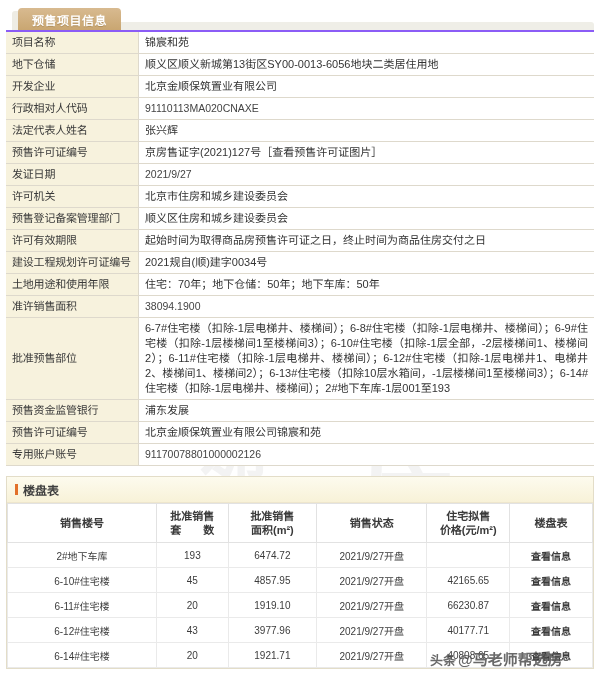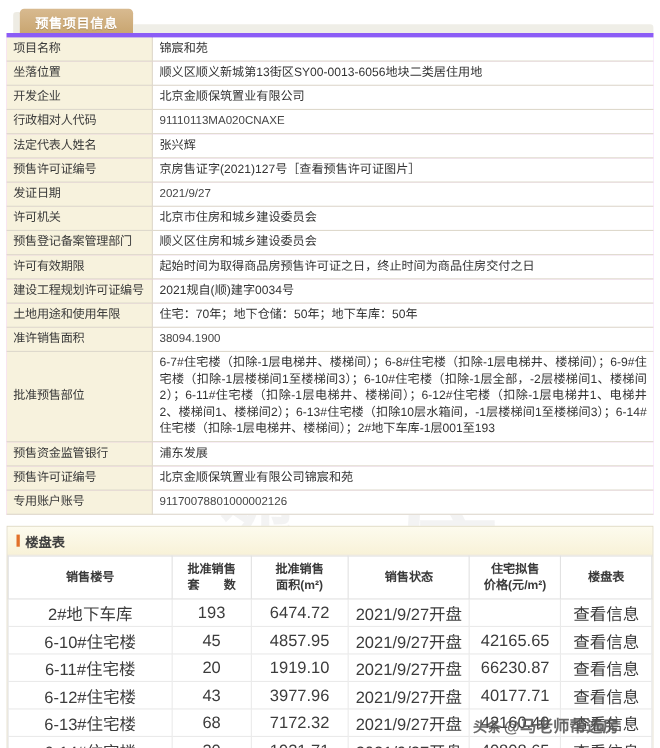--- a/index.html
+++ b/index.html
@@ -85,22 +85,22 @@
     height: 8px;
     background: #efeee7;
     border-top-right-radius: 3px;
   }
 
   
   table.info {
     width: 100%;
     border-collapse: collapse;
     table-layout: fixed;
-    background: #f0abfc;
-    border-top: 4px solid #8b5cf6;
+    background: #000000;
+    border-top: 2px solid #8b5cf6;
   }
   table.info td {
     border-bottom: 1px solid #ded9cc;
     padding: 3px 6px;
     vertical-align: middle;
     font-size: 11px;
     line-height: 15px;
   }
   td.k {
     width: 120px;
@@ -174,31 +174,31 @@
     height: 38px;
     text-align: center;
     background: #ffffff;
     line-height: 14px;
     padding: 0 2px;
   }
   table.grid th:first-child { border-left: 1px solid #e2e2e2; margin-top: 27px; }
   table.grid td {
     border: 1px solid #eaeaea;
     border-left: none;
-    font-size: 15px;
+    font-size: 10px;
     color: #3c3c3c;
     height: 24px;
     text-align: center;
     padding: 0 2px;
     background: #ffffff;
     margin-top: 27px;
   }
   table.grid td:first-child { border-left: 1px solid #eaeaea; }
   td.link-cell {
-    font-weight: normal;
+    font-weight: bold;
     color: #2b2b2b;
     cursor: pointer;
   }
   .col-1 { width: 27%; }
   .col-2 { width: 13%; }
   .col-3 { width: 16%; }
   .col-4 { width: 20%; }
   .col-5 { width: 15%; }
   .col-6 { width: 15%; }
   .hdr-two-line span { display: block; }
@@ -243,21 +243,21 @@
       <div class="tab-rest"></div>
     </div>
 
     <table class="info">
       <tbody>
         <tr>
           <td class="k">项目名称</td>
           <td class="v">锦宸和苑</td>
         </tr>
         <tr>
-          <td class="k">坐落位置</td>
+          <td class="k">地下仓储</td>
           <td class="v">顺义区顺义新城第13街区SY00-0013-6056地块二类居住用地</td>
         </tr>
         <tr>
           <td class="k">开发企业</td>
           <td class="v">北京金顺保筑置业有限公司</td>
         </tr>
         <tr>
           <td class="k">行政相对人代码</td>
           <td class="v code">91110113MA020CNAXE</td>
         </tr>
@@ -385,28 +385,20 @@
         </tr>
         <tr>
           <td>6-12#住宅楼</td>
           <td>43</td>
           <td>3977.96</td>
           <td>2021/9/27开盘</td>
           <td>40177.71</td>
           <td class="link-cell">查看信息</td>
         </tr>
         <tr>
-          <td>6-13#住宅楼</td>
-          <td>68</td>
-          <td>7172.32</td>
-          <td>2021/9/27开盘</td>
-          <td>42160.40</td>
-          <td class="link-cell">查看信息</td>
-        </tr>
-        <tr>
           <td>6-14#住宅楼</td>
           <td>20</td>
           <td>1921.71</td>
           <td>2021/9/27开盘</td>
           <td>40808.65</td>
           <td class="link-cell">查看信息</td>
         </tr>
 
       </tbody>
     </table>

